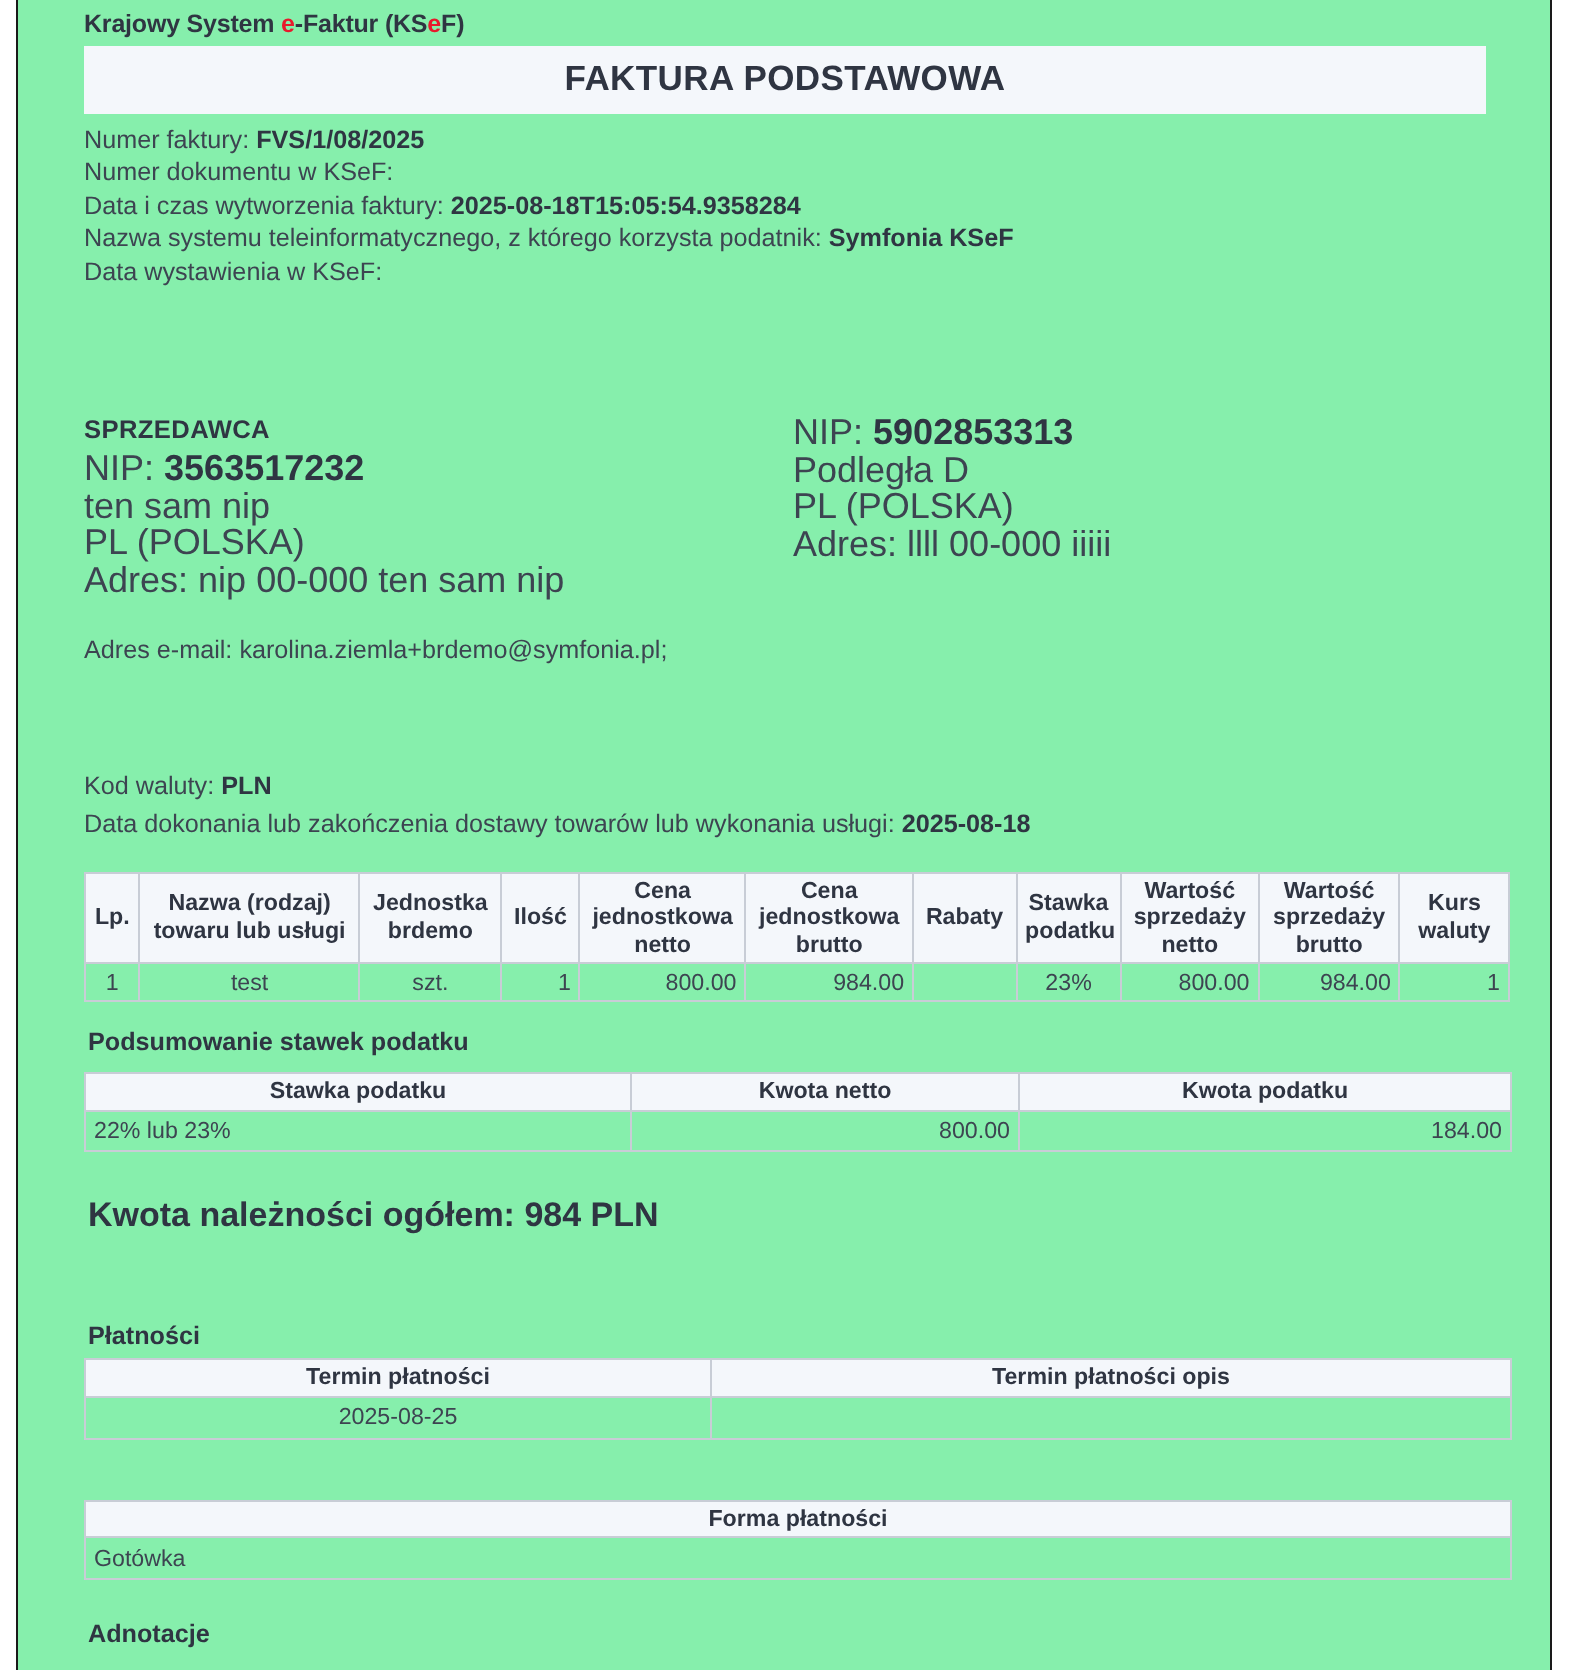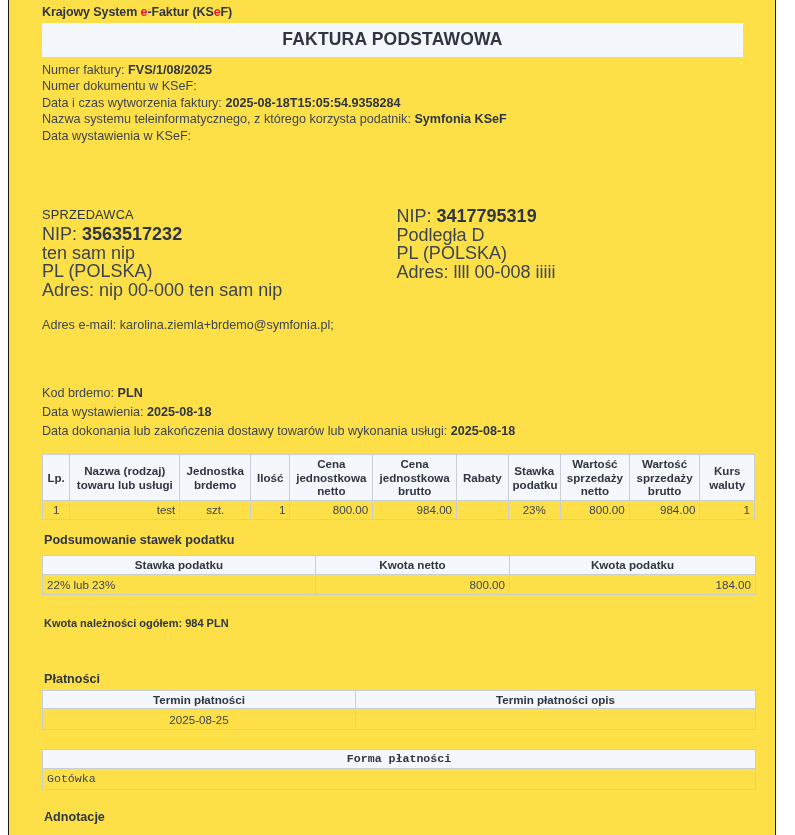--- a/index.html
+++ b/index.html
@@ -16,21 +16,21 @@
     color: #3d4451;
   }
   .page {
     position: absolute;
     left: 8px;
     top: 0;
     width: 768px;
     height: 835px;
     border-left: 1px solid #1a1a1a;
     border-right: 1px solid #1a1a1a;
-    background: #fde047;
+    background: #86efac;
     box-sizing: border-box;
   }
   .inner {
     padding: 5px 32px 0 33px;
   }
   .ksef-logo {
     font-size: 12.5px;
     font-weight: bold;
     color: #2f3542;
     letter-spacing: -0.1px;
@@ -66,21 +66,21 @@
   }
   .party {
     width: 50%;
     box-sizing: border-box;
   }
   .party.buyer {
     padding-left: 4px;
   }
   .party-title {
     font-size: 12.8px;
-    font-weight: normal;
+    font-weight: bold;
     color: #2f3542;
     margin-bottom: 3px;
     letter-spacing: 0.2px;
   }
   .party-line {
     font-size: 18px;
     line-height: 18.6px;
     color: #3d4451;
   }
   .party-line b { font-weight: bold; color: #2f3542; }
@@ -114,47 +114,47 @@
     font-weight: bold;
     color: #2f3542;
     text-align: center;
     line-height: 13.6px;
     vertical-align: middle;
   }
   .items-table { margin-top: 14px; }
   .items-table td { height: 19px; vertical-align: middle; }
   .items-table td.c { text-align: center; }
   .items-table td.r { text-align: right; }
-  .items-table td.l { text-align: right; }
+  .items-table td.l { text-align: center; }
   .section-head {
     font-size: 12.6px;
     font-weight: bold;
     color: #2f3542;
     margin: 13px 0 8px 2px;
   }
   .vat-table td { height: 20px; vertical-align: middle; }
   .vat-table td.l { text-align: left; }
   .vat-table td.r { text-align: right; }
   .total-line {
-    font-size: 11px;
+    font-size: 17px;
     font-weight: bold;
     color: #2f3542;
     margin: 22px 0 0 2px;
   }
   .pay-head {
     font-size: 12.6px;
     font-weight: bold;
     color: #2f3542;
     margin: 43px 0 4px 2px;
   }
   .pay-table td { height: 21px; vertical-align: middle; }
   .pay-table td.c { text-align: center; }
   .pay-table td.l { text-align: left; }
   .pay-table { margin-bottom: 0; }
-  .pay-form-table { margin-top: 19px; font-family: Liberation Mono, monospace; }
+  .pay-form-table { margin-top: 30px; }
   .pay-form-table td { height: 21px; vertical-align: middle; text-align: left; }
   .annot-head {
     font-size: 12.6px;
     font-weight: bold;
     color: #2f3542;
     margin: 20px 0 0 2px;
   }
 </style>
 </head>
 <body>
@@ -185,37 +185,35 @@
         <div class="party-line"><span>NIP:</span>
           <b>3563517232</b></div>
         <div class="party-line">ten sam nip</div>
         <div class="party-line"><span>PL</span>
           <span>(POLSKA)</span></div>
         <div class="party-line"><span>Adres:</span>
           <span>nip 00-000 ten sam nip</span></div>
       </div>
       <div class="party buyer">
         <div class="party-line"><span>NIP:</span>
-          <b>3417795319</b></div>
+          <b>5902853313</b></div>
         <div class="party-line">Podległa D</div>
         <div class="party-line"><span>PL</span>
           <span>(POLSKA)</span></div>
         <div class="party-line"><span>Adres:</span>
-          <span>llll 00-008 iiiii</span></div>
+          <span>llll 00-000 iiiii</span></div>
       </div>
     </div>
 
     <div class="email-line"><span>Adres e-mail:</span>
       <span>karolina.ziemla+brdemo@symfonia.pl;</span></div>
 
     <div class="doc-meta">
-      <div class="meta-line"><span>Kod brdemo:</span>
+      <div class="meta-line"><span>Kod waluty:</span>
         <b>PLN</b></div>
-      <div class="meta-line"><span>Data wystawienia:</span>
-        <b>2025-08-18</b></div>
       <div class="meta-line"><span>Data dokonania lub zakończenia dostawy towarów lub wykonania usługi:</span>
         <b>2025-08-18</b></div>
     </div>
 
     <table class="items-table">
       <colgroup>
         <col style="width:27px">
           <col style="width:109px">
           <col style="width:70px">
           <col style="width:39px">

